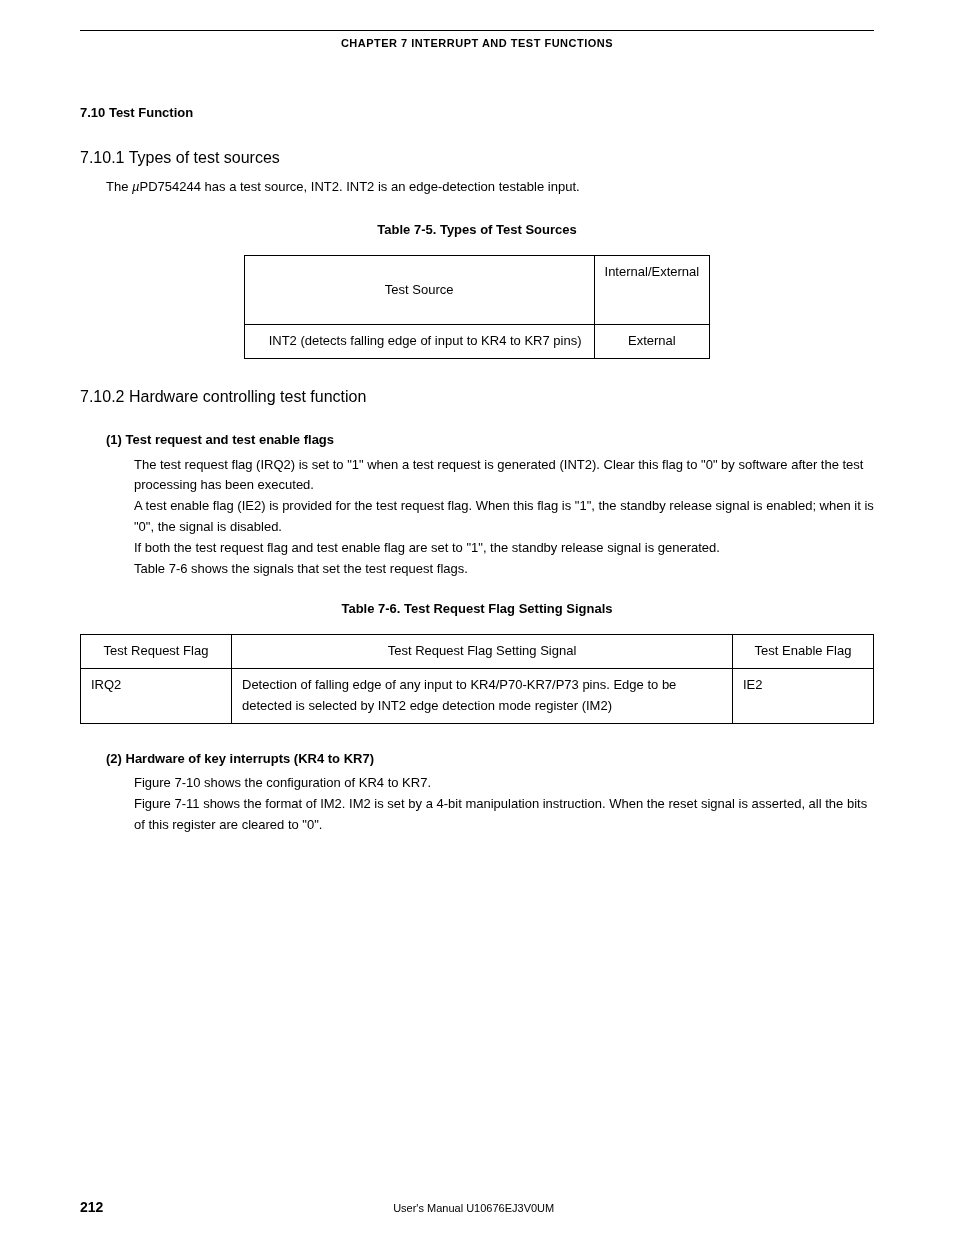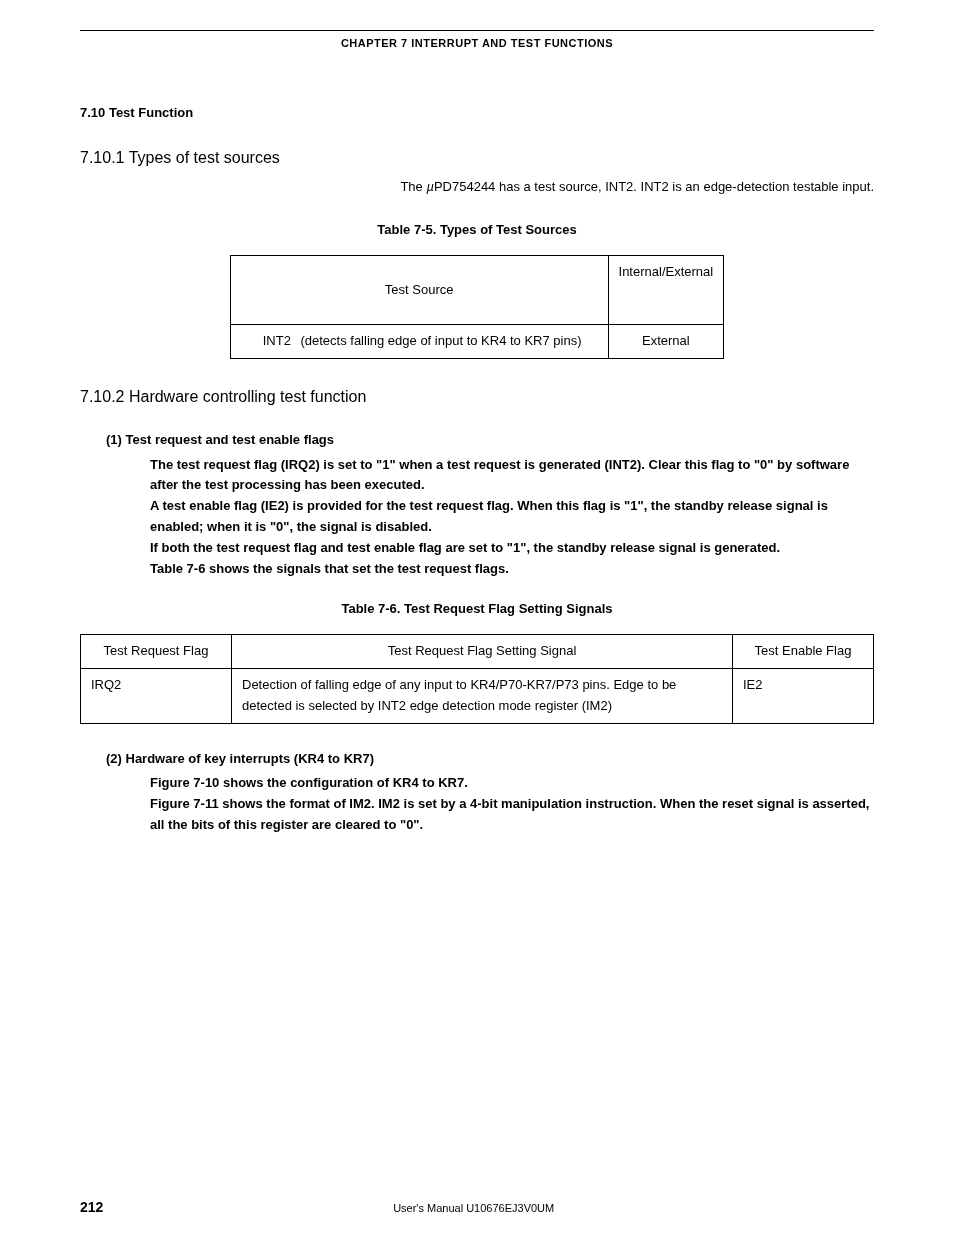--- a/index.html
+++ b/index.html
@@ -29,21 +29,20 @@
       margin-bottom: 22px;
     }
     .subsection-title {
       font-weight: normal;
       font-size: 16px;
       margin-bottom: 6px;
     }
     .intro-text {
       margin-left: 26px;
       margin-bottom: 22px;
-      text-align: right;
     }
     .table-caption {
       font-weight: bold;
       text-align: center;
       font-size: 13px;
       margin-bottom: 14px;
     }
     table {
       border-collapse: collapse;
       margin: 0 auto 25px auto;
@@ -70,22 +69,21 @@
     .item-title {
       font-weight: bold;
       margin-left: 26px;
       margin-bottom: 4px;
     }
     .item-body {
       margin-left: 54px;
       margin-bottom: 20px;
     }
     .item-body p {
-      margin: 0 0 0 16px;
-      font-weight: bold;
+      margin: 0 0 0 0;
     }
     .table2 {
       width: 100%;
       margin-top: 6px;
       padding-left: 48px;
     }
     .table2 th {
       text-align: center;
     }
     .table2 td {
@@ -123,21 +121,21 @@
 
 <div class="table-caption">Table 7-5.  Types of Test Sources</div>
 
 <table class="table1">
   <tbody>
       <tr>
     <td>Test Source</td>
     <td>Internal/External</td>
   </tr>
   <tr>
-    <td style="text-align:center;padding:6px 26px;">
+    <td style="text-align:right;padding:6px 12px;">
       <span class="int2-label">INT2</span>
       <span>(detects falling edge of input to KR4 to KR7 pins)</span>
     </td>
     <td>External</td>
   </tr>
 </tbody>
   </table>
 
 <div class="subsection-title" style="margin-bottom:20px;">7.10.2  Hardware controlling test function</div>
 

